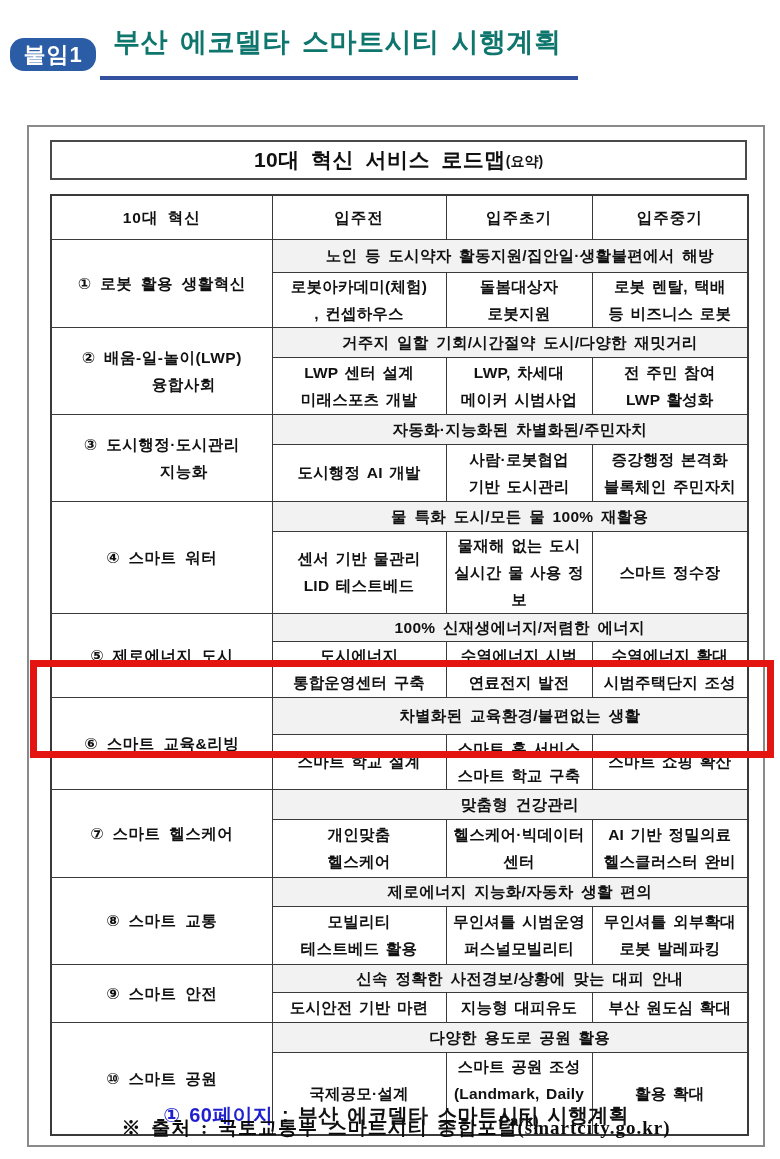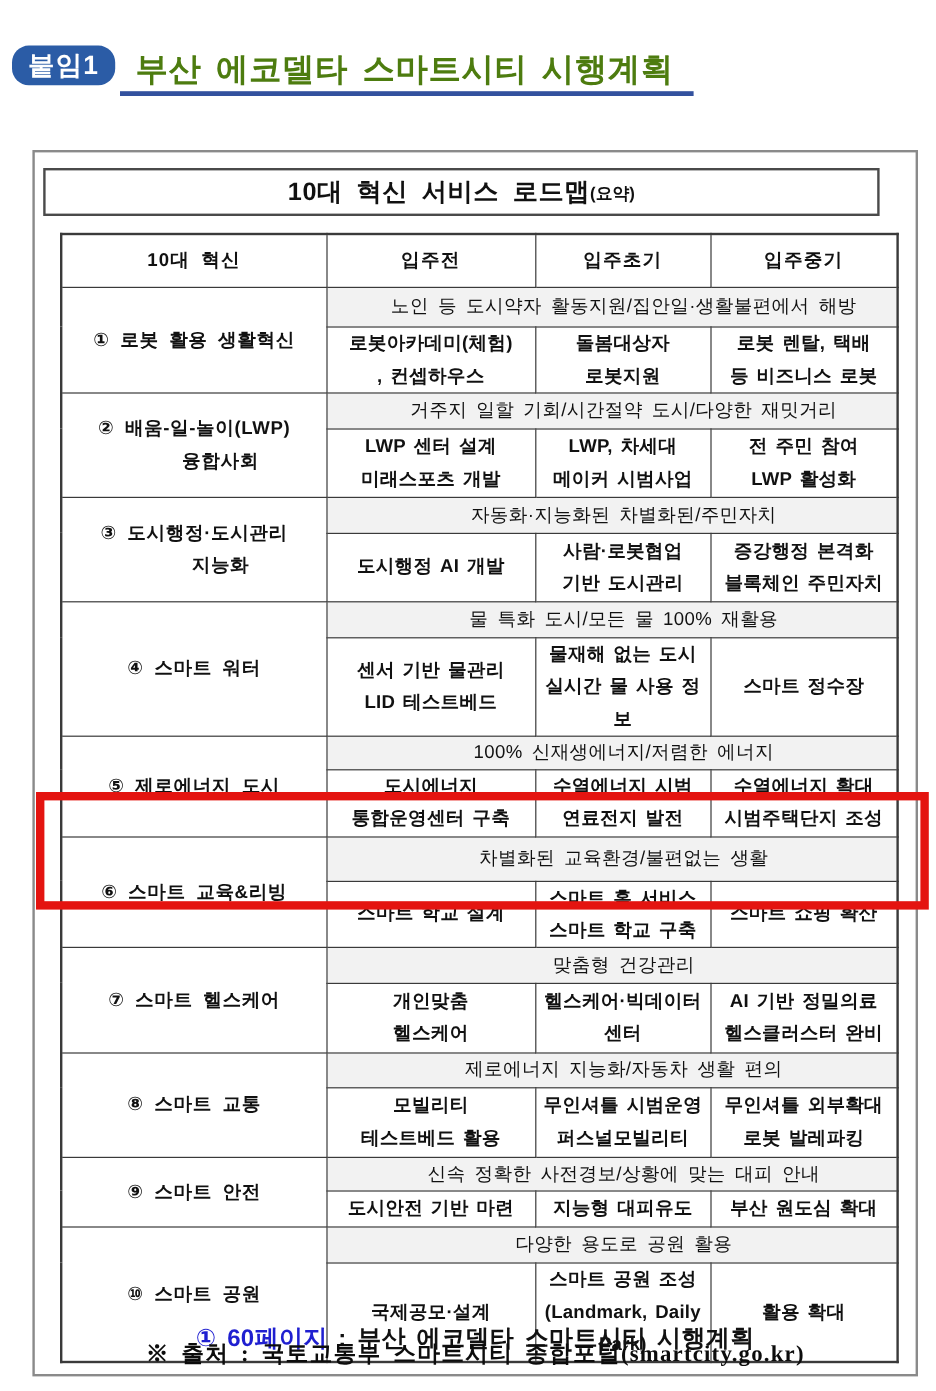--- a/index.html
+++ b/index.html
@@ -16,34 +16,34 @@
     width:780px;height:1159px;position:relative;overflow:hidden;
     font-family:"Liberation Sans","DejaVu Sans",sans-serif;color:#111;
   }
   
   .hdr-badge{
     position:absolute;left:10px;top:38px;width:86px;height:33px;
     background:var(--accent-blue);color:#fff;font-size:22px;font-weight:800;
     display:flex;align-items:center;justify-content:center;letter-spacing:1px;border-radius:14px;
   }
   .hdr-title{
-    position:absolute;left:113px;top:40px;width:560px;
-    font-size:27px;font-weight:800;letter-spacing:.5px;word-spacing:4px;color:#4d7c0f;
+    position:absolute;left:113px;top:24px;width:560px;
+    font-size:27px;font-weight:800;letter-spacing:.5px;word-spacing:4px;color:#0f766e;
   }
   .hdr-underline{
     position:absolute;left:100px;top:76px;width:478px;height:4px;
     background:var(--underline-blue);
   }
   
   .container{
     position:absolute;left:27px;top:125px;width:738px;height:1022px;
     border:2px solid #8a8a8a;background:#fff;
   }
   .roadmap-title-box{
-    position:absolute;left:7px;top:13px;width:697px;height:40px;
+    position:absolute;left:21px;top:13px;width:697px;height:40px;
     border:2px solid #4a4a4a;display:flex;align-items:center;justify-content:center;
   }
   .roadmap-title-box .t-main{font-size:21px;font-weight:800;letter-spacing:.5px;word-spacing:5px;}
   .roadmap-title-box .t-sub{font-size:14px;font-weight:800;margin-top:4px;}
   
   table.roadmap{
     position:absolute;left:21px;top:67px;width:697px;
     border-collapse:collapse;table-layout:fixed;background:#fff;
     border:2px solid #3a3a3a;
   }
@@ -52,21 +52,21 @@
     font-size:15.5px;line-height:27px;text-align:center;vertical-align:middle;
     overflow:hidden;
     margin-top:39px;
   }
   th.colhead{font-size:17px;font-weight:800;letter-spacing:1px;word-spacing:4px;background:#fff;}
   td.cat{
     text-align:left;font-weight:800;font-size:16.5px;
     letter-spacing:.5px;word-spacing:4px;white-space:pre-wrap;line-height:26px;background:#fff;
   }
   td.banner{
-    background:var(--banner-bg);font-weight:400;letter-spacing:.3px;word-spacing:3px;
+    background:var(--banner-bg);font-weight:700;letter-spacing:.3px;word-spacing:3px;
     font-size:15.5px;
     padding-left:20px;
   }
   td.cell{font-weight:600;white-space:pre-line;letter-spacing:.2px;word-spacing:2px;}
   
   .highlight-box{
     position:absolute;left:30px;top:660px;width:744px;height:98px;
     border:7px solid var(--highlight-red);background:transparent;pointer-events:none;
   }
   

